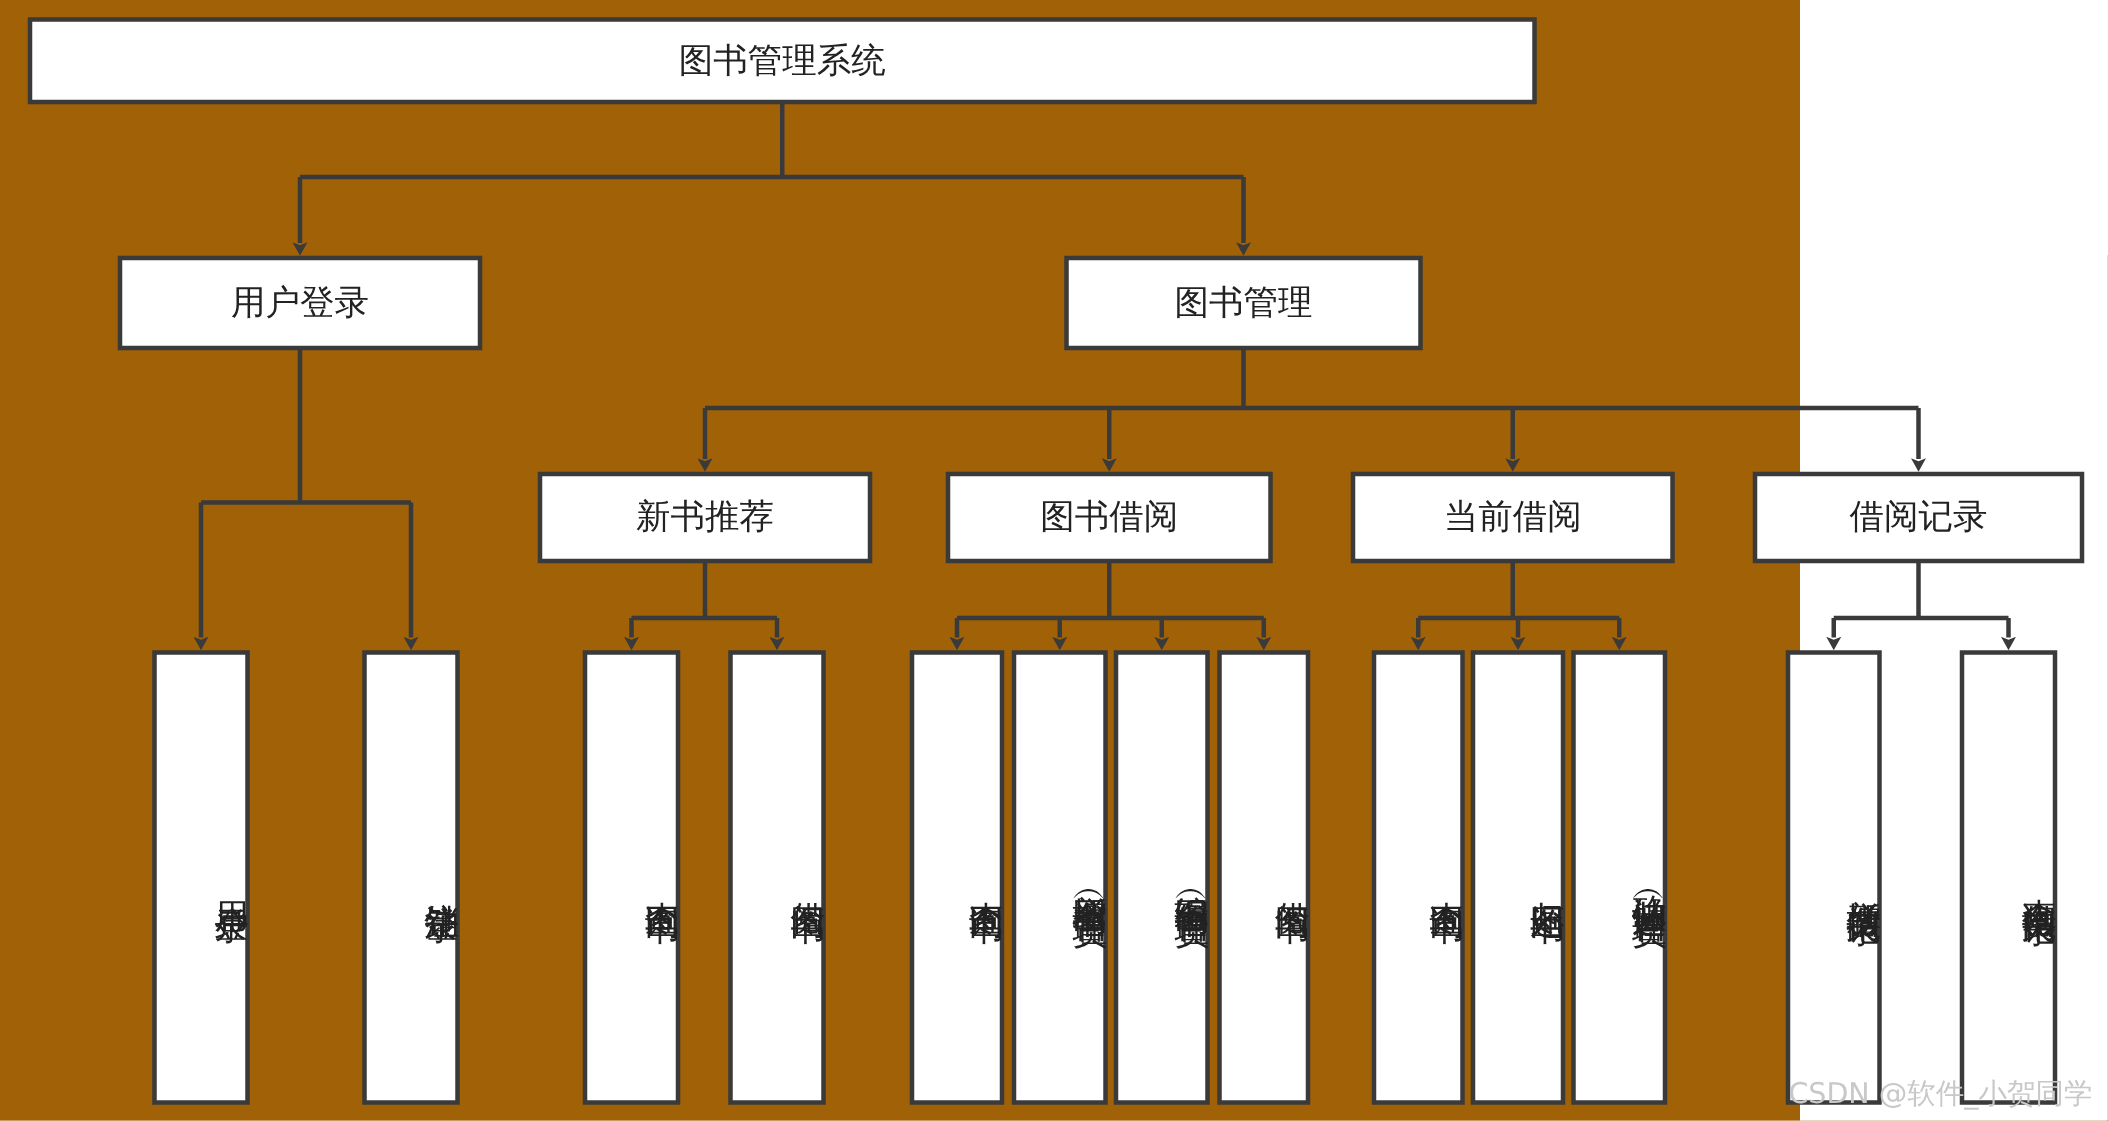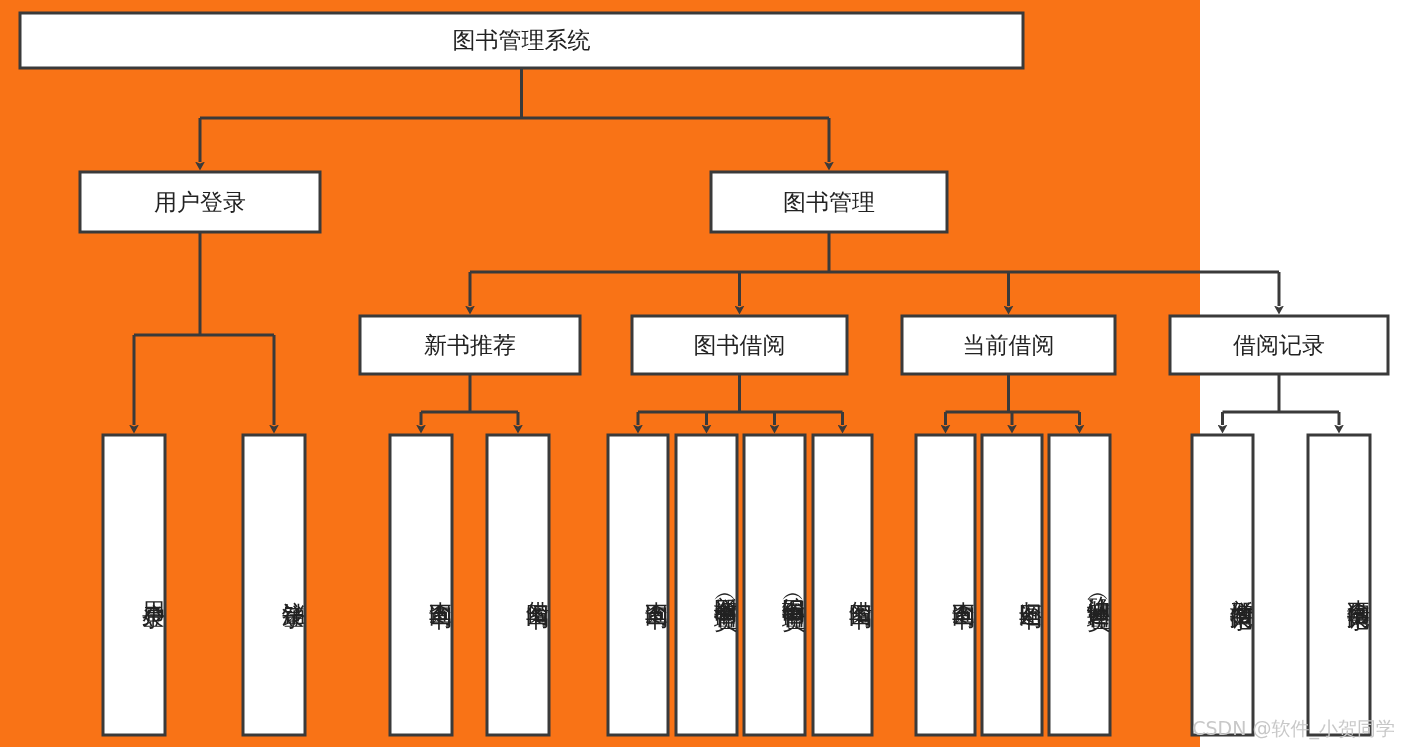--- a/index.html
+++ b/index.html
@@ -11,21 +11,21 @@
   body {
     width: 1405px;
     height: 747px;
     overflow: hidden;
     font-family: "DejaVu Sans", "Liberation Sans", sans-serif;
   }
   #diagram-root {
     position: relative;
     width: 1200px;
     height: 747px;
-    background: #f97316;
+    background: #a16207;
   }
   svg.diagram-canvas {
     position: absolute;
     top: 0;
     left: 0;
     width: 1405px;
     height: 747px;
     display: block;
   }
   .node-box {

